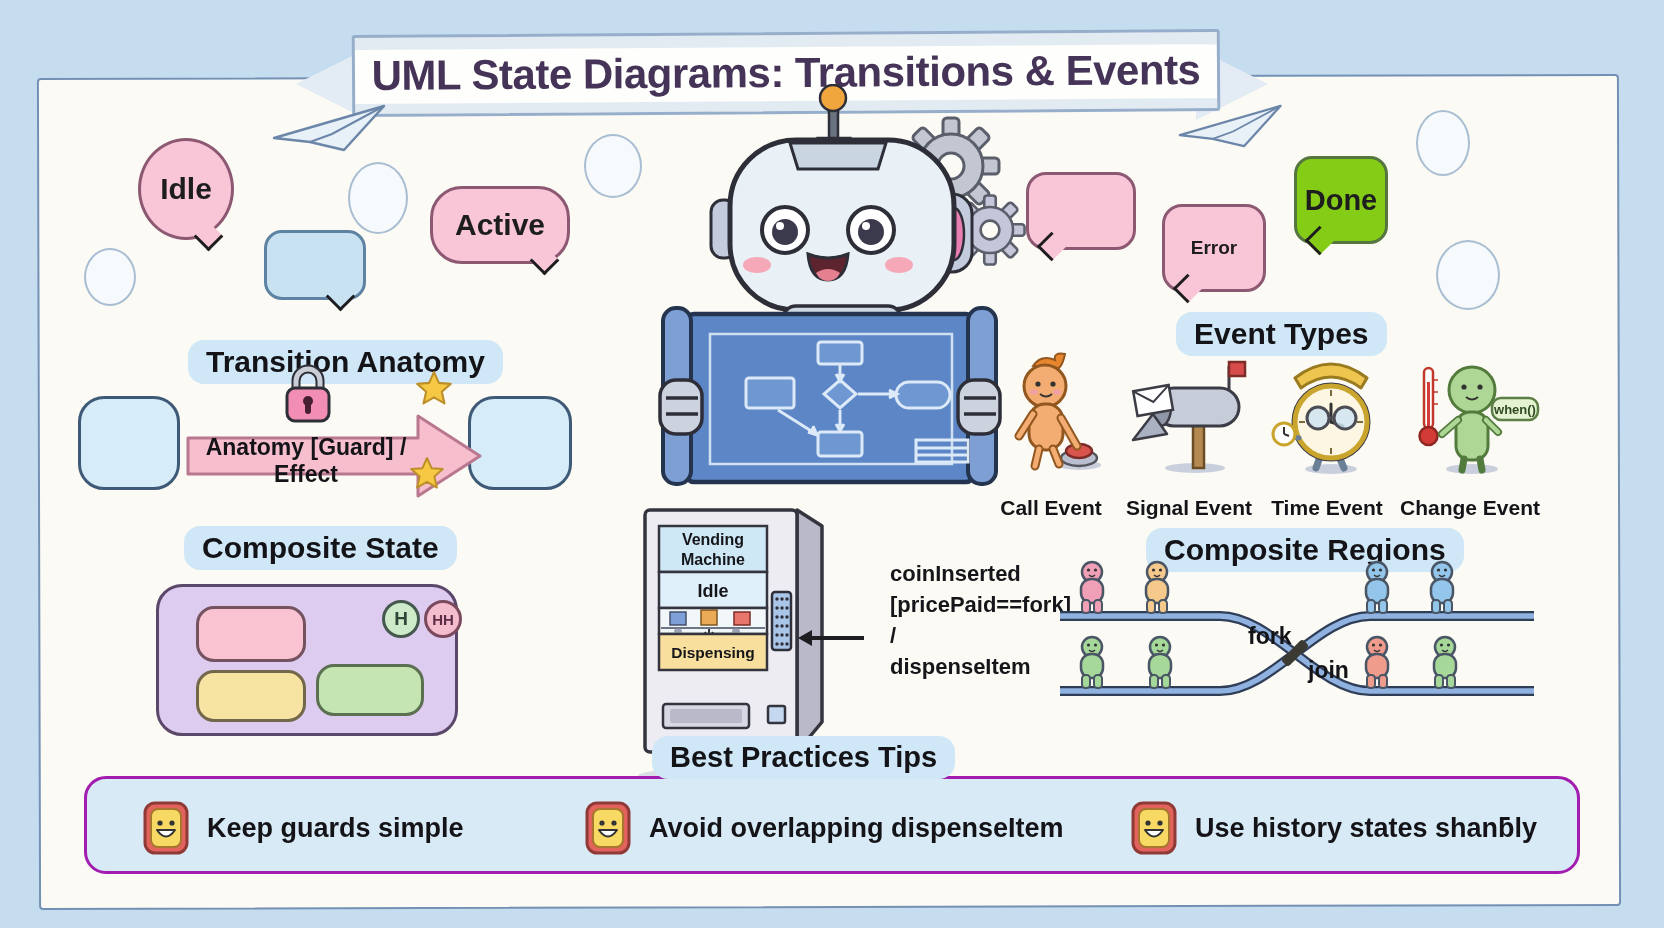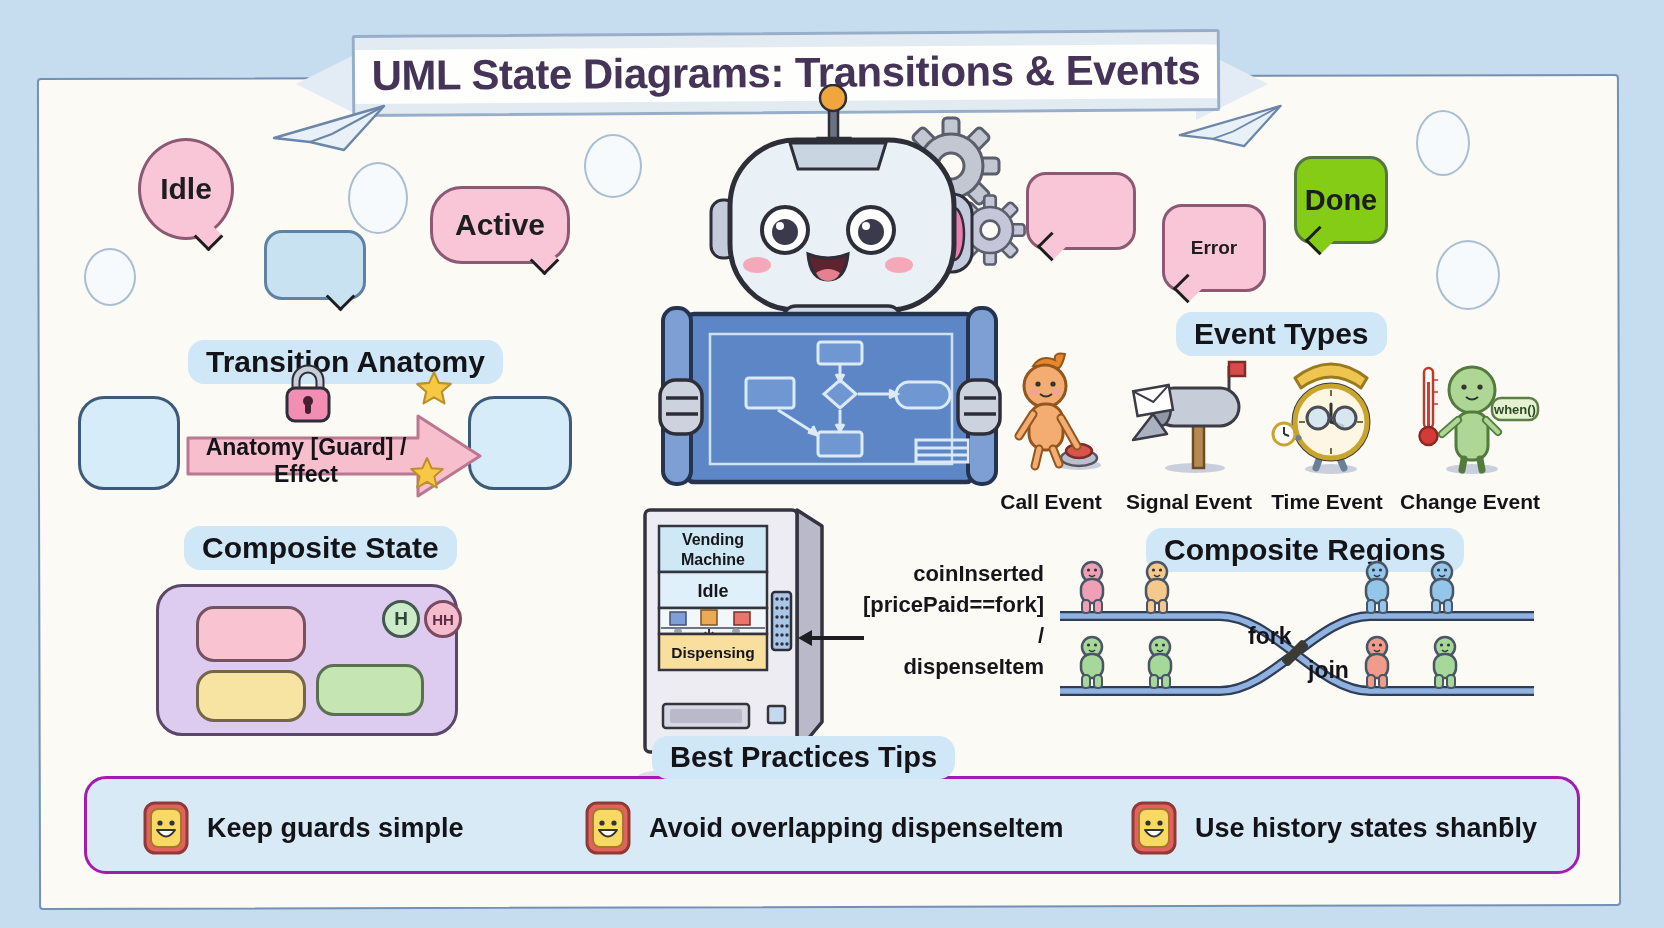--- a/index.html
+++ b/index.html
@@ -43,26 +43,26 @@
   .sub.green{background:#c5e6b2;border:3px solid #5a7050;}
   .hcircle{position:absolute;width:38px;height:38px;border-radius:50%;
            display:flex;align-items:center;justify-content:center;
            font-weight:bold;box-sizing:border-box;}
   .hcircle.shallow{background:#cdebc9;border:3px solid #44584e;color:#2e4638;font-size:19px;}
   .hcircle.deep{background:#f5bccd;border:3px solid #7c4a5e;color:#5c2d44;font-size:15px;}
   
   .ann-arrow{position:absolute;left:806px;top:636px;width:58px;height:0;border-top:4px solid #1e1e22;}
   .ann-arrow::before{content:'';position:absolute;left:-16px;top:-10px;
         border:8px solid transparent;border-right:14px solid #1e1e22;}
-  .ann-text{position:absolute;left:852px;top:558px;width:192px;text-align:right;
+  .ann-text{position:absolute;left:890px;top:558px;width:192px;text-align:left;
         font-size:22px;font-weight:bold;color:#16161a;line-height:31px;}
   
   .events-row{position:absolute;left:986px;top:352px;display:flex;gap:8px;}
   .event-col{width:130px;text-align:center;}
-  .event-col .lbl{font-size:21px;font-weight:bold;color:#141418;margin-top:12px;white-space:nowrap;}
+  .event-col .lbl{font-size:21px;font-weight:bold;color:#141418;margin-top:18px;white-space:nowrap;}
   
   .tips-bar{position:absolute;left:84px;top:776px;width:1496px;height:98px;
         background:#d9eaf7;border:3px solid #a21caf;border-radius:22px;box-sizing:border-box;}
   .tip{position:absolute;top:20px;display:flex;align-items:center;gap:18px;
        font-size:27px;font-weight:bold;color:#141418;white-space:nowrap;}
   svg text{font-family:"Liberation Sans",sans-serif;font-weight:bold;}
 </style>
 </head>
 <body>
 

